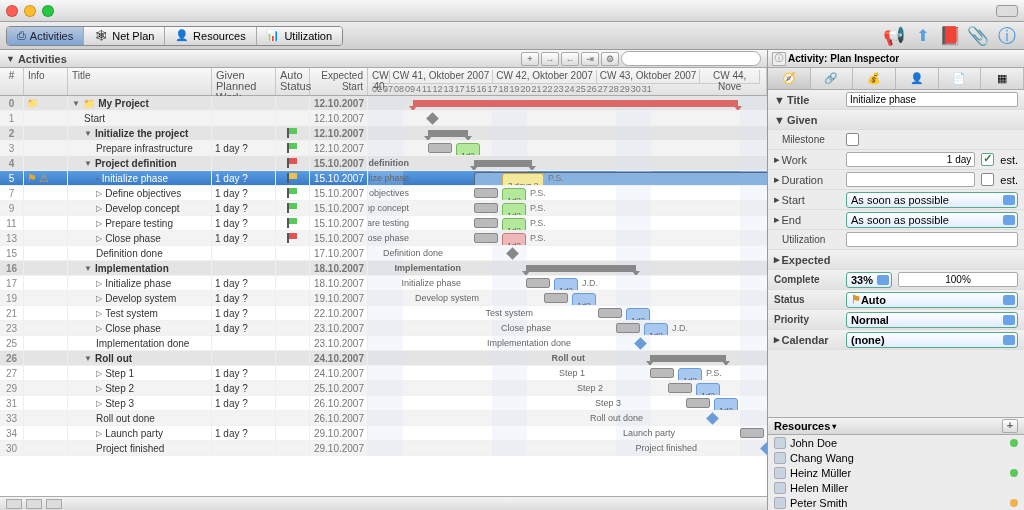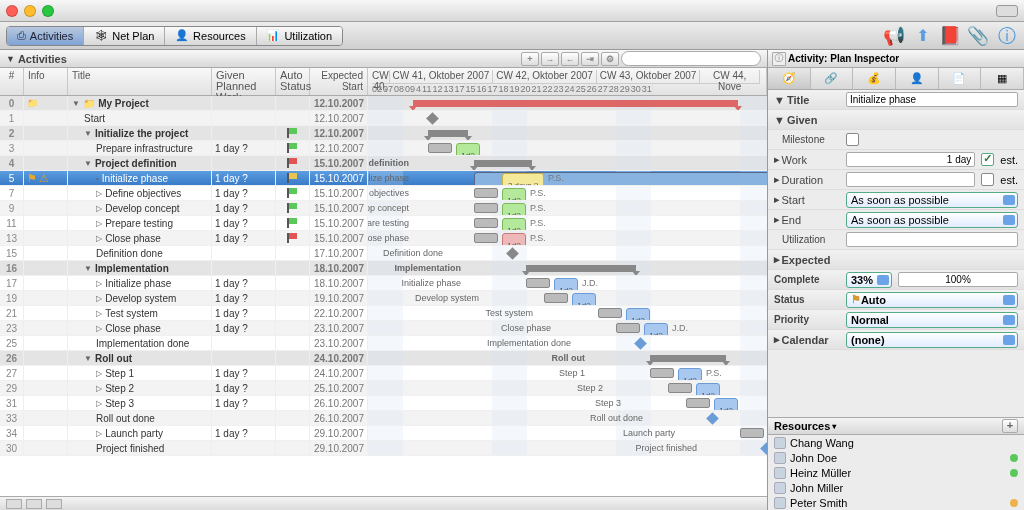--- a/index.html
+++ b/index.html
@@ -817,35 +817,35 @@
     </div>
 
     <div class="res-head">
       <span>Resources</span>
         <span style="font-size:8px;margin-left:2px">▾</span>
       <div class="plus">+</div>
     </div>
     <div id="reslist">
         <div class="res-row">
           <span class="avatar"></span>
-          <span>Chang Wang</span>
+          <span>John Doe</span>
+          <span class="dot g"></span>
         </div>
         <div class="res-row">
           <span class="avatar"></span>
-          <span>John Doe</span>
-          <span class="dot g"></span>
+          <span>Chang Wang</span>
         </div>
         <div class="res-row">
           <span class="avatar"></span>
           <span>Heinz Müller</span>
           <span class="dot g"></span>
         </div>
         <div class="res-row">
           <span class="avatar"></span>
-          <span>John Miller</span>
+          <span>Helen Miller</span>
         </div>
         <div class="res-row">
           <span class="avatar"></span>
           <span>Peter Smith</span>
           <span class="dot o"></span>
         </div>
       </div>
   </div>
 </div>
 

